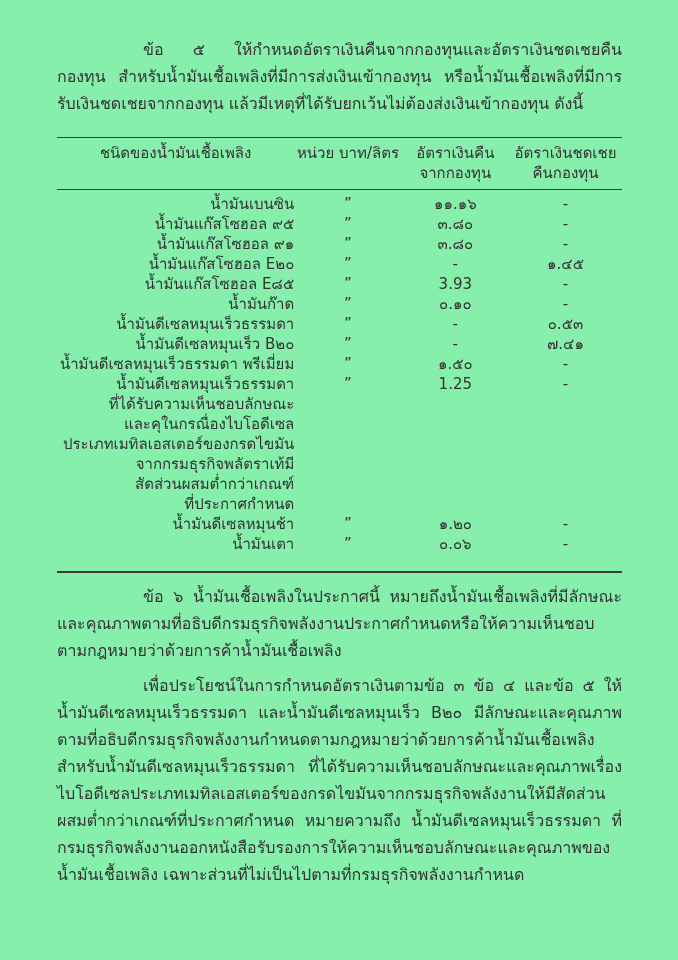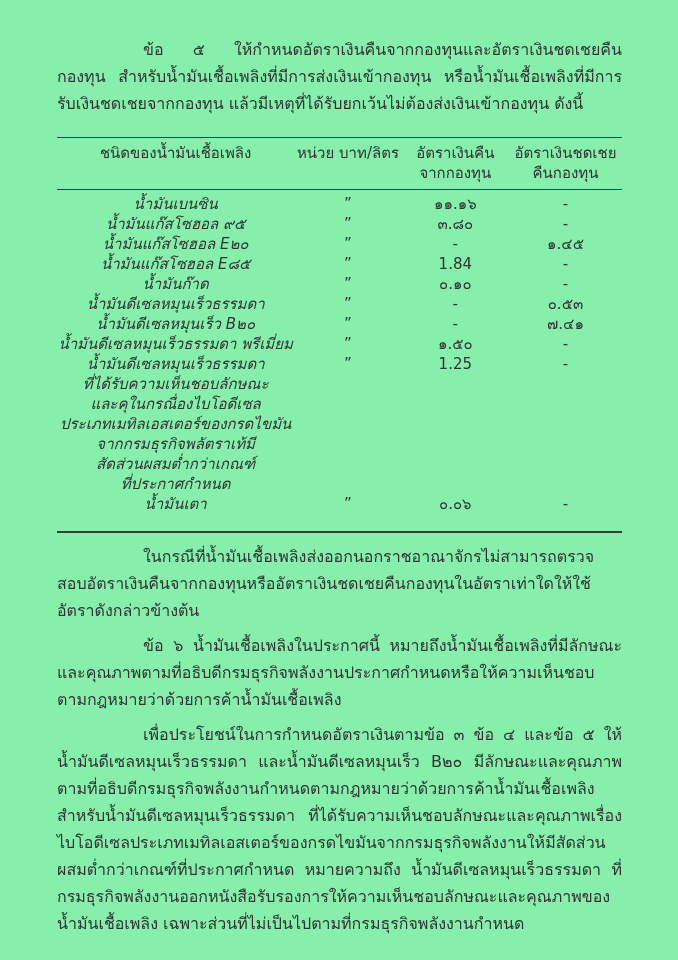--- a/index.html
+++ b/index.html
@@ -56,21 +56,21 @@
   .fuel-table th.col-comp { text-align: center; }
   .fuel-table tbody td {
     font-size: 15px;
     line-height: 20px;
     padding: 0;
     vertical-align: top;
     color: #333333;
   }
   .fuel-table tbody tr:first-child td { padding-top: 4px; }
   .fuel-table tbody tr:last-child td { padding-bottom: 17px; }
-  .fuel-table td.col-name { text-align: center; font-style: italic; }
+  .fuel-table td.col-name { text-align: right; }
   .fuel-table td.col-unit,
   .fuel-table td.col-refund,
   .fuel-table td.col-comp { text-align: center; }
   .after-table { margin-top: 2px; }
 </style>
 </head>
 <body>
 
 <div class="page">
 
@@ -109,32 +109,40 @@
         <tr>
           <td class="col-name">
             <div>น้ำมันแก๊สโซฮอล ๙๕</div>
           </td>
           <td class="col-unit">”</td>
           <td class="col-refund">๓.๘๐</td>
           <td class="col-comp">-</td>
         </tr>
         <tr>
           <td class="col-name">
+            <div>น้ำมันแก๊สโซฮอล ๙๑</div>
+          </td>
+          <td class="col-unit">”</td>
+          <td class="col-refund">๓.๘๐</td>
+          <td class="col-comp">-</td>
+        </tr>
+        <tr>
+          <td class="col-name">
             <div>น้ำมันแก๊สโซฮอล E๒๐</div>
           </td>
           <td class="col-unit">”</td>
           <td class="col-refund">-</td>
           <td class="col-comp">๑.๔๕</td>
         </tr>
         <tr>
           <td class="col-name">
             <div>น้ำมันแก๊สโซฮอล E๘๕</div>
           </td>
           <td class="col-unit">”</td>
-          <td class="col-refund">1.84</td>
+          <td class="col-refund">3.93</td>
           <td class="col-comp">-</td>
         </tr>
         <tr>
           <td class="col-name">
             <div>น้ำมันก๊าด</div>
           </td>
           <td class="col-unit">”</td>
           <td class="col-refund">๐.๑๐</td>
           <td class="col-comp">-</td>
         </tr>
@@ -171,28 +179,35 @@
             <div>จากกรมธุรกิจพลัตราเท้มี</div>
             <div>สัดส่วนผสมต่ำกว่าเกณฑ์</div>
             <div>ที่ประกาศกำหนด</div>
           </td>
           <td class="col-unit">”</td>
           <td class="col-refund">1.25</td>
           <td class="col-comp">-</td>
         </tr>
         <tr>
           <td class="col-name">
+            <div>น้ำมันดีเซลหมุนช้า</div>
+          </td>
+          <td class="col-unit">”</td>
+          <td class="col-refund">๑.๒๐</td>
+          <td class="col-comp">-</td>
+        </tr>
+        <tr>
+          <td class="col-name">
             <div>น้ำมันเตา</div>
           </td>
           <td class="col-unit">”</td>
           <td class="col-refund">๐.๐๖</td>
           <td class="col-comp">-</td>
         </tr>
       </tbody>
   </table>
 
-  <p class="para after-table">ในกรณีที่น้ำมันเชื้อเพลิงส่งออกนอกราชอาณาจักรไม่สามารถตรวจสอบอัตราเงินคืนจากกองทุนหรืออัตราเงินชดเชยคืนกองทุนในอัตราเท่าใดให้ใช้อัตราดังกล่าวข้างต้น</p>
 
   <p class="para">ข้อ ๖ น้ำมันเชื้อเพลิงในประกาศนี้ หมายถึงน้ำมันเชื้อเพลิงที่มีลักษณะและคุณภาพตามที่อธิบดีกรมธุรกิจพลังงานประกาศกำหนดหรือให้ความเห็นชอบตามกฎหมายว่าด้วยการค้าน้ำมันเชื้อเพลิง</p>
 
   <p class="para">เพื่อประโยชน์ในการกำหนดอัตราเงินตามข้อ ๓ ข้อ ๔ และข้อ ๕ ให้น้ำมันดีเซลหมุนเร็วธรรมดา และน้ำมันดีเซลหมุนเร็ว B๒๐ มีลักษณะและคุณภาพตามที่อธิบดีกรมธุรกิจพลังงานกำหนดตามกฎหมายว่าด้วยการค้าน้ำมันเชื้อเพลิง สำหรับน้ำมันดีเซลหมุนเร็วธรรมดา ที่ได้รับความเห็นชอบลักษณะและคุณภาพเรื่องไบโอดีเซลประเภทเมทิลเอสเตอร์ของกรดไขมันจากกรมธุรกิจพลังงานให้มีสัดส่วนผสมต่ำกว่าเกณฑ์ที่ประกาศกำหนด หมายความถึง น้ำมันดีเซลหมุนเร็วธรรมดา ที่กรมธุรกิจพลังงานออกหนังสือรับรองการให้ความเห็นชอบลักษณะและคุณภาพของน้ำมันเชื้อเพลิง เฉพาะส่วนที่ไม่เป็นไปตามที่กรมธุรกิจพลังงานกำหนด</p>
 
 </div>
 
 </body></html>

